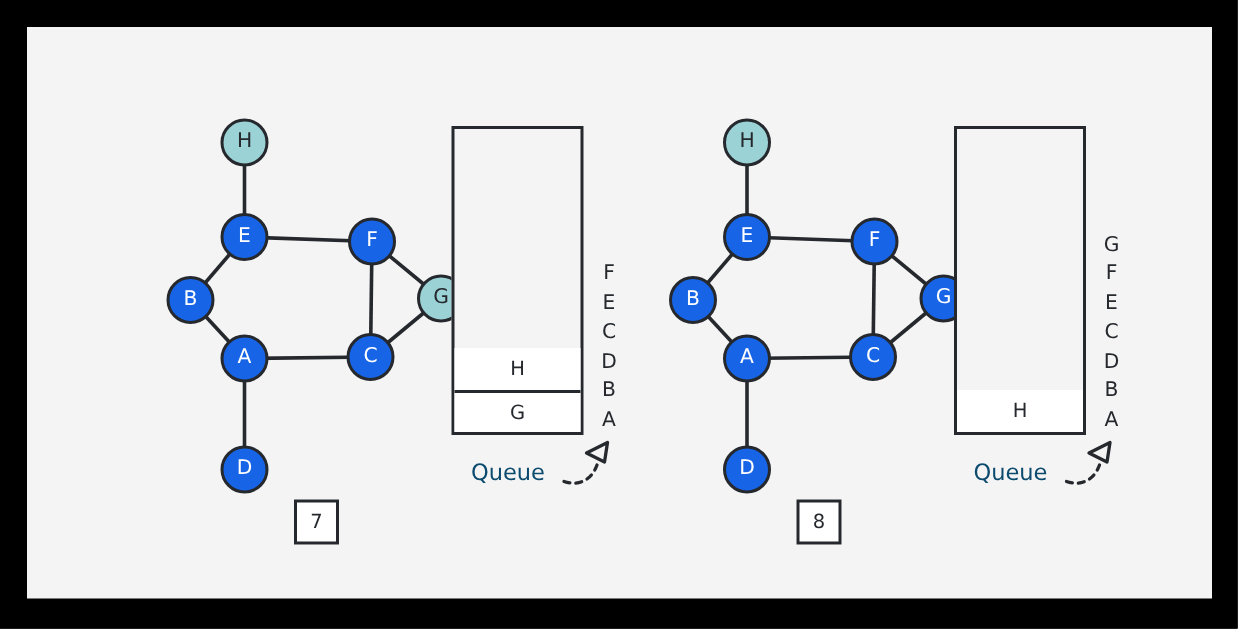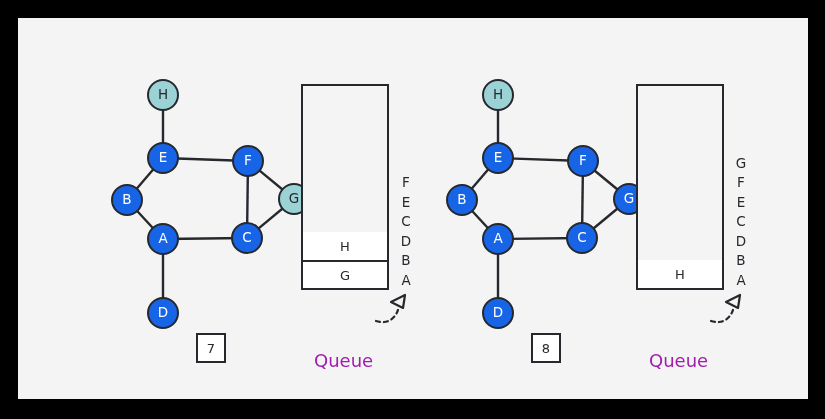--- a/index.html
+++ b/index.html
@@ -16,21 +16,21 @@
   .node.frontier{background:#9bd2d6;color:#25282d;}
   .qbox{position:absolute;border:2.6px solid #25282d;background:#f4f4f4;box-sizing:border-box;}
   .qcell{position:absolute;left:0;width:100%;border-top:2.6px solid #25282d;
          background:#ffffff;box-sizing:border-box;
          display:flex;align-items:center;justify-content:center;
          font-size:13px;color:#25282d;}
   .qcell.first{border-top:none;}
   .letters{position:absolute;display:flex;flex-direction:column;align-items:center;}
   .letters span{font-size:13.5px;color:#25282d;line-height:1;height:19.5px;
                 display:flex;align-items:center;justify-content:center;}
-  .qlabel{position:absolute;font-size:18px;color:#a21caf;white-space:nowrap;margin-top:44px;}
+  .qlabel{position:absolute;font-size:15px;color:#0c4a6e;white-space:nowrap;}
   .stepbox{position:absolute;width:30px;height:30px;border:2.6px solid #25282d;
            background:#ffffff;box-sizing:border-box;
            display:flex;align-items:center;justify-content:center;
            font-size:13px;color:#25282d;}
   svg{position:absolute;left:0;top:0;overflow:visible;}
 </style>
 </head>
 <body>
 
 <div id="frame">

